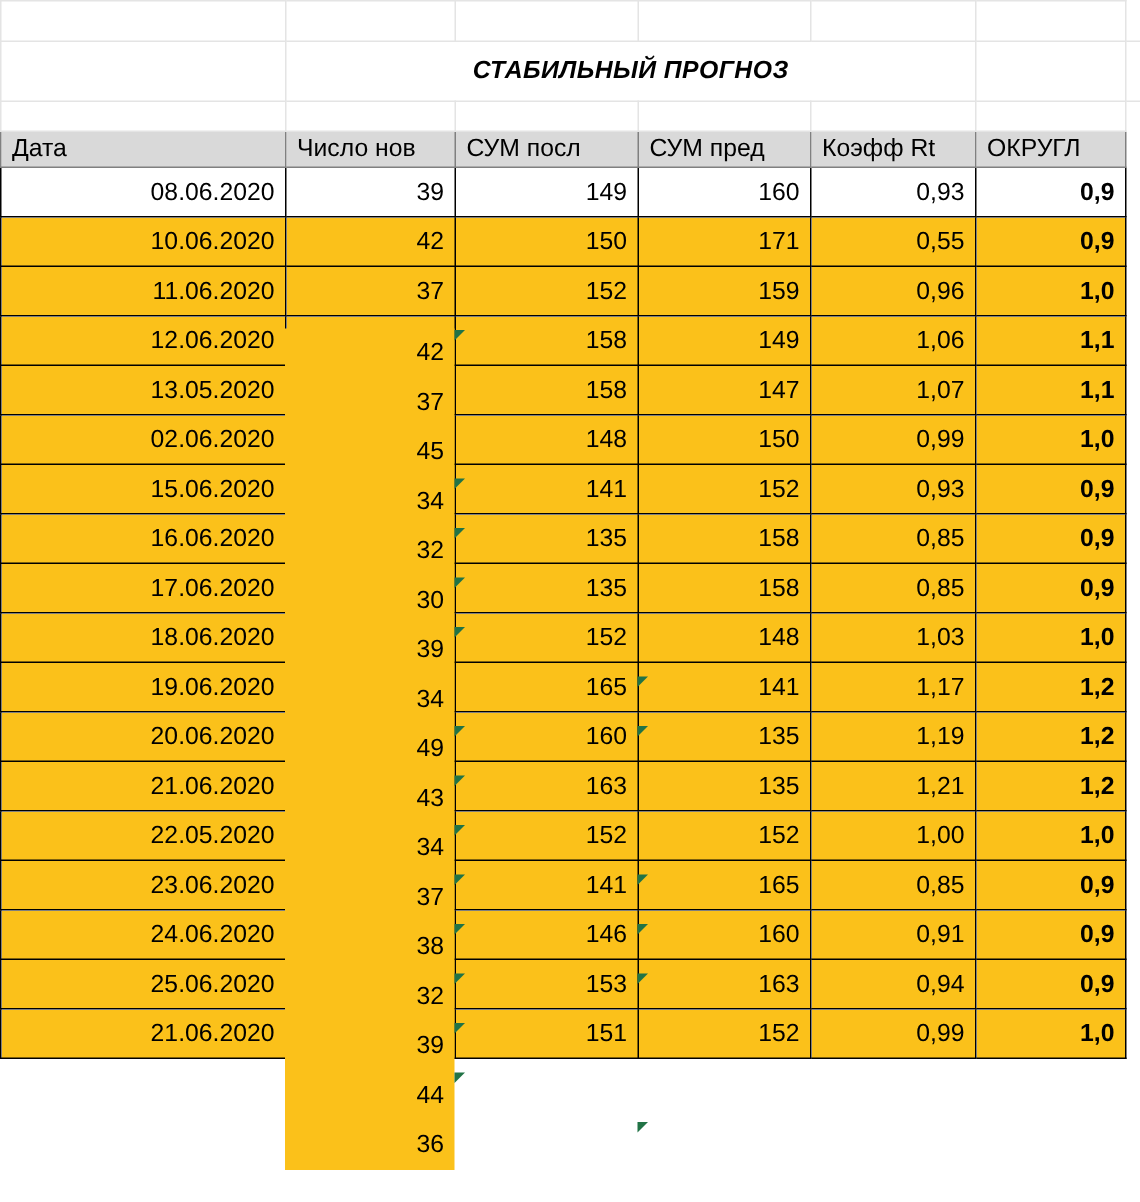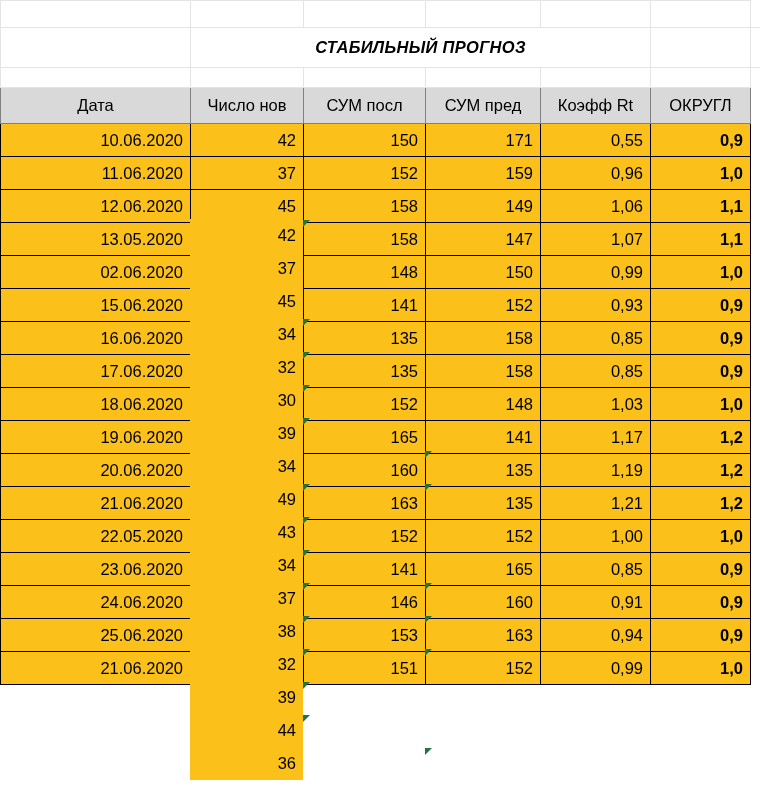--- a/index.html
+++ b/index.html
@@ -69,27 +69,27 @@
   
   tr.gap td {
     height: 20px;
     border: 1px solid #e4e4e4;
     background: #ffffff;
   }
   tr.gap td.noline { border: none; }
 
   
   tr.header td {
-    height: 36px;
+    height: 24px;
     background: #d9d9d9;
     font-size: 16.5px;
     font-weight: normal;
     color: #000000;
     border: 1px solid #808080;
-    text-align: center;
+    text-align: left;
   }
   tr.header td.hdr-white { background:#ffffff; border:none; }
 
   
   tr.data td {
     border: 1px solid #000000;
     text-align: right;
     background: #ffffff;
   }
   tr.data td.cell-date { text-align: right; }
@@ -172,20 +172,29 @@
         <td>Дата</td>
         <td>Число нов</td>
         <td>СУМ посл</td>
         <td>СУМ пред</td>
         <td>Коэфф Rt</td>
         <td>ОКРУГЛ</td>
         <td class="hdr-white"></td>
       </tr>
     </tbody>
     <tbody id="rows-body">
+        <tr class="data">
+          <td class="cell-date">08.06.2020</td>
+          <td class="cell-new">39</td>
+          <td class="cell-sum-last">149</td>
+          <td class="cell-sum-prev">160</td>
+          <td class="cell-rt">0,93</td>
+          <td class="cell-round">0,9</td>
+          <td class="tail"></td>
+        </tr>
         <tr class="data hl">
           <td class="cell-date">10.06.2020</td>
           <td class="cell-new">42</td>
           <td class="cell-sum-last">150</td>
           <td class="cell-sum-prev">171</td>
           <td class="cell-rt">0,55</td>
           <td class="cell-round">0,9</td>
           <td class="tail"></td>
         </tr>
         <tr class="data hl">

